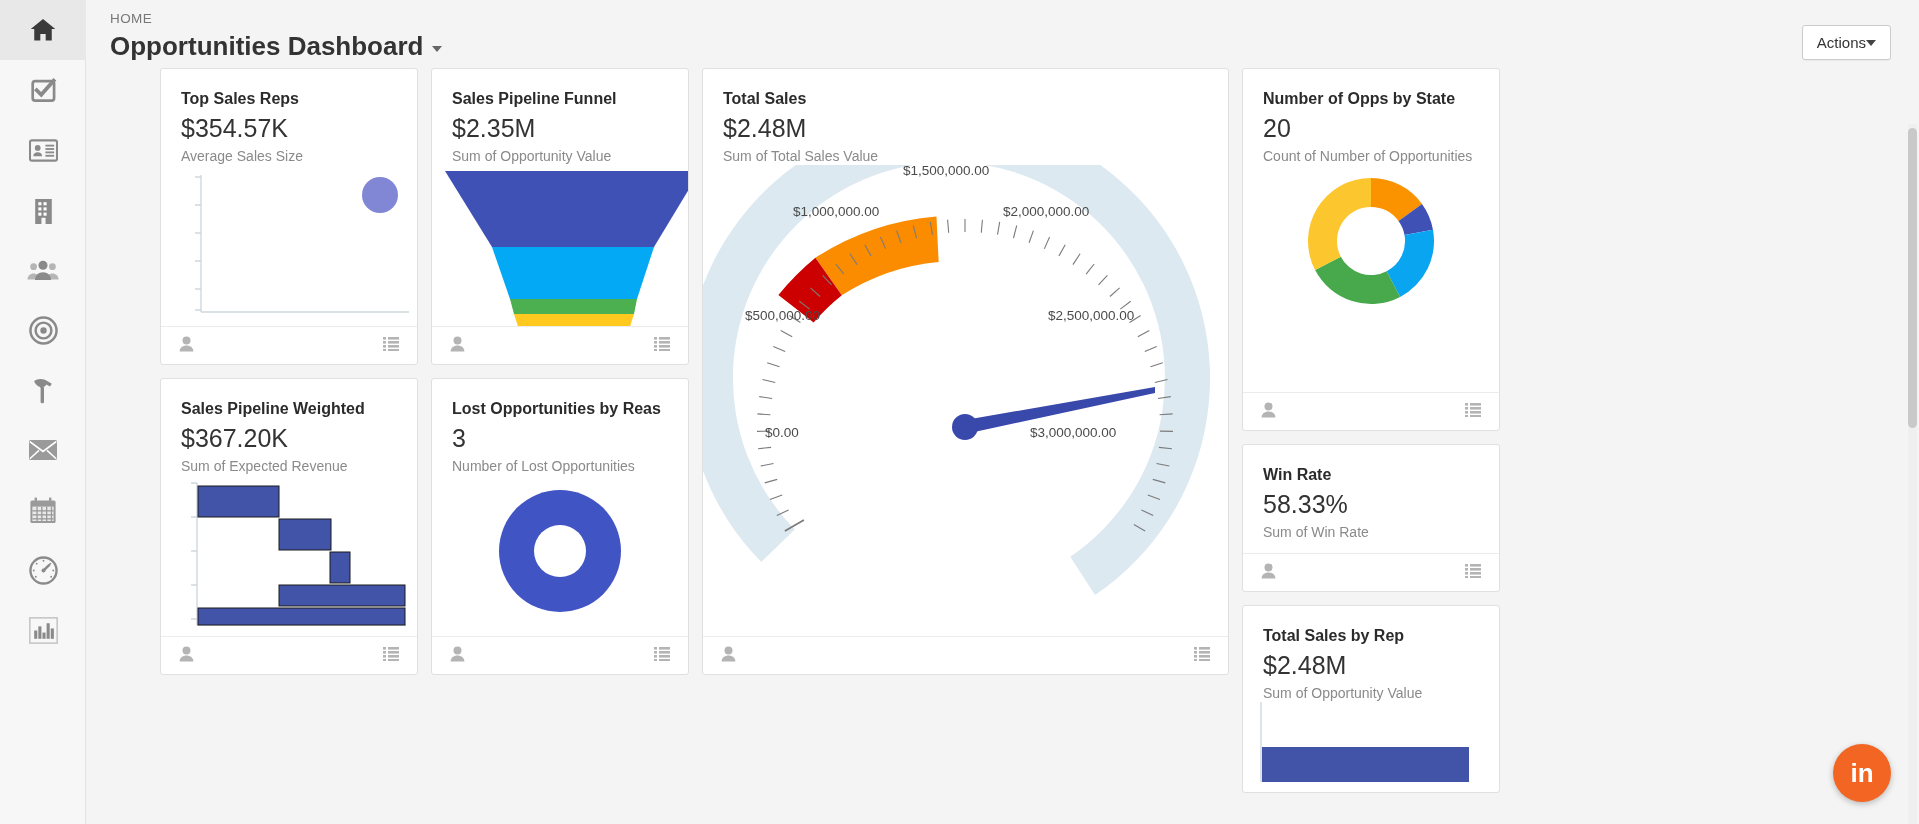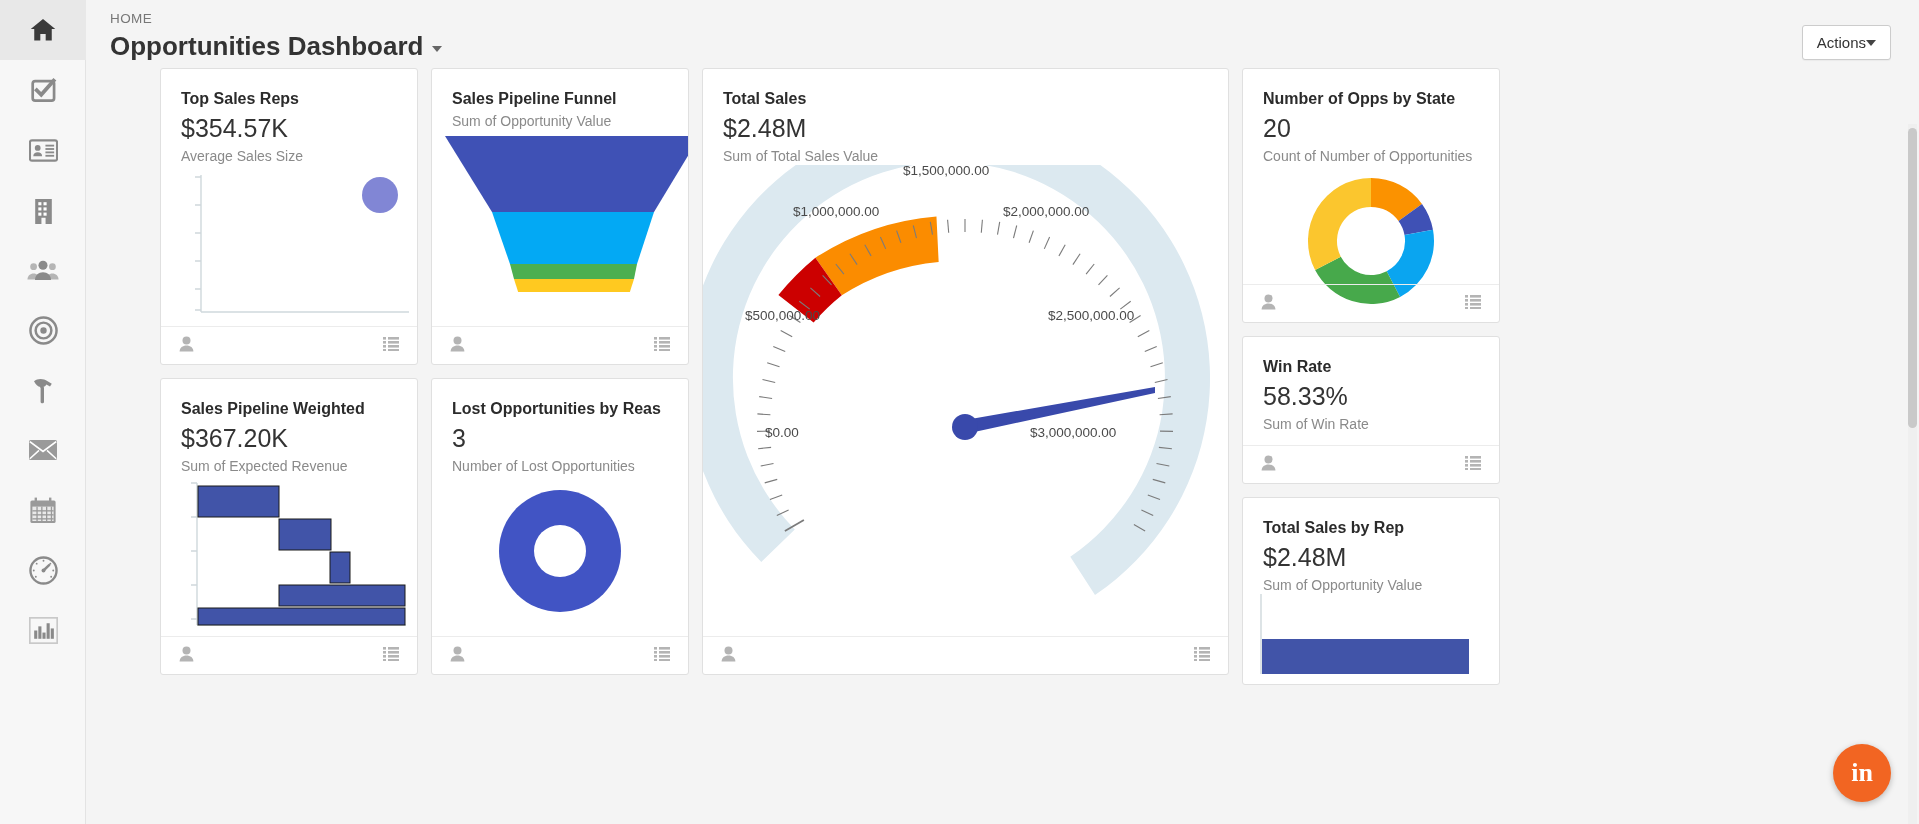--- a/index.html
+++ b/index.html
@@ -122,21 +122,21 @@
   
   .person-ico, .list-ico { cursor: pointer; opacity: .75; }
 
   
   #brand-bubble {
     position: absolute; right: 28px; bottom: 22px;
     width: 58px; height: 58px; border-radius: 50%;
     background: #f26522;
     display: flex; align-items: center; justify-content: center;
     color: #fff; font-size: 26px; font-weight: bold;
-    font-family: Liberation Serif, serif;
+    font-family: Liberation Sans, sans-serif;
     box-shadow: 0 2px 6px rgba(0,0,0,.25);
     cursor: pointer;
   }
 
   
   #scrollbar {
     position: absolute; right: 2px; top: 66px;
     width: 9px; height: 300px;
     background: #c9c9c9; border-radius: 5px;
     cursor: pointer;
@@ -401,20 +401,21 @@
             </span>
           </div>
         </div>
       </div>
 
       <div class="column" id="col2">
 
         <div class="card" style="height:297px">
           <div class="card-body">
             <div class="card-title">Sales Pipeline Funnel</div>
+            <div class="card-value">$2.35M</div>
             <div class="card-sub">Sum of Opportunity Value</div>
           </div>
           <div class="viz">
             <svg width="256" height="162" viewBox="0 0 256 162">
               <polygon points="13,6 268,6 222,82 60,82" fill="#3f51b5"></polygon>
               <polygon points="60,82 222,82 205,134 78,134" fill="#03a9f4"></polygon>
               <polygon points="78,134 205,134 202,149 82,149" fill="#4caf50"></polygon>
               <polygon points="82,149 202,149 195,171 89,171" fill="#ffc920"></polygon>
             </svg>
           </div>
@@ -585,21 +586,21 @@
                     <rect x="5" y="12" width="11" height="2"></rect>
                   </g>
                 </svg>
             </span>
           </div>
         </div>
       </div>
 
       <div class="column" id="col4">
 
-        <div class="card" style="height:255px">
+        <div class="card" style="height:363px">
           <div class="card-body">
             <div class="card-title">Number of Opps by State</div>
             <div class="card-value">20</div>
             <div class="card-sub">Count of Number of Opportunities</div>
           </div>
           <div class="viz">
             <svg width="256" height="162" viewBox="0 0 256 162">
               <g transform="translate(128,76)">
 
                 <path d="M 0 -63 A 63 63 0 0 1 51.0 -37.1 L 27.5 -20.0 A 34 34 0 0 0 0 -34 Z" fill="#fb9200"></path>

